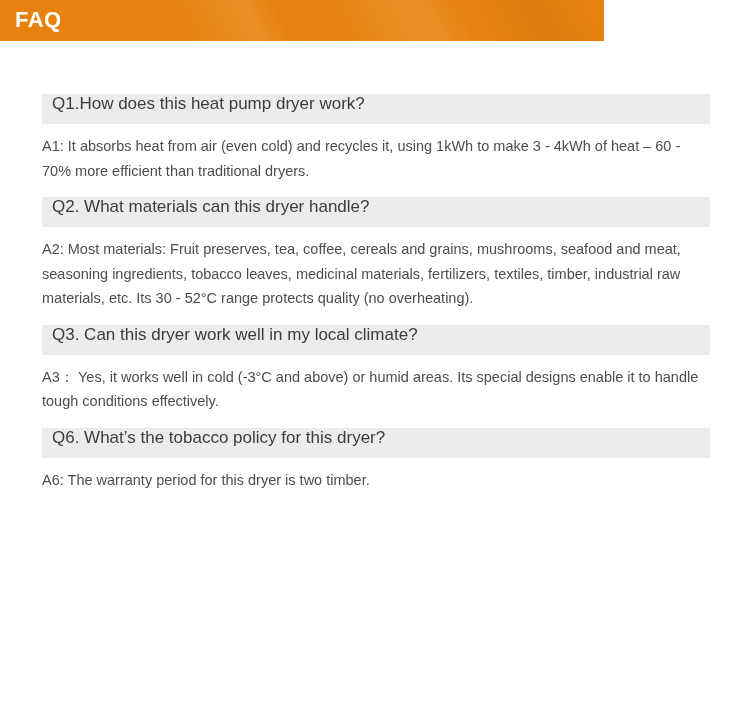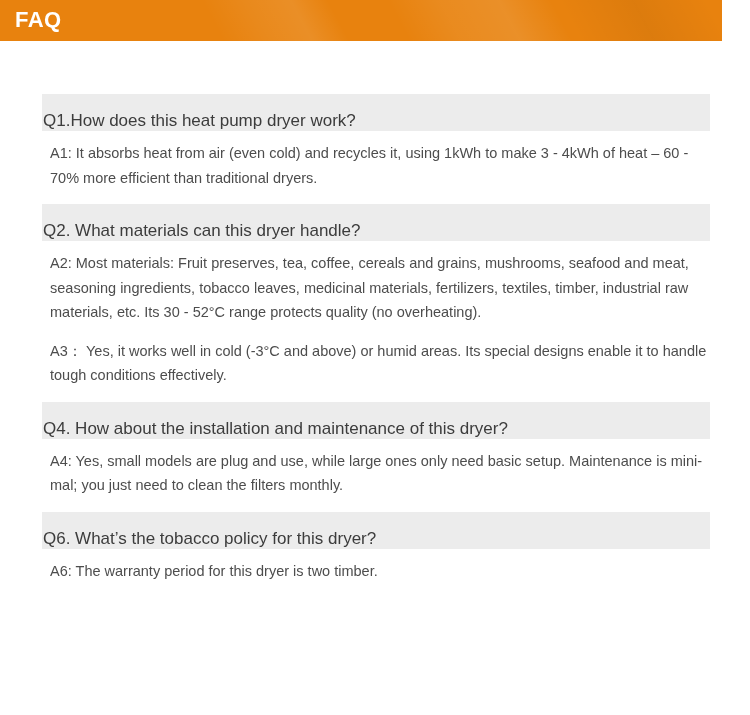--- a/index.html
+++ b/index.html
@@ -10,21 +10,21 @@
     font-family: "Liberation Sans", "DejaVu Sans", sans-serif;
     overflow: hidden;
   }
   .page {
     width: 750px;
     height: 715px;
     background: #ffffff;
     position: relative;
   }
   .banner {
-    width: 722px;
+    width: 604px;
     height: 41px;
     background-color: #e8820e;
     background-image:
       linear-gradient(62deg, rgba(255,255,255,0) 30%, rgba(255,255,255,0.06) 36%, rgba(255,255,255,0.10) 42%, rgba(255,255,255,0) 47%),
       linear-gradient(62deg, rgba(255,255,255,0) 55%, rgba(255,255,255,0.07) 62%, rgba(255,255,255,0.11) 70%, rgba(255,255,255,0) 77%),
       linear-gradient(62deg, rgba(0,0,0,0) 78%, rgba(0,0,0,0.05) 88%, rgba(0,0,0,0) 98%);
     display: flex;
     align-items: center;
   }
   .banner-title {
@@ -35,30 +35,30 @@
     padding-left: 15px;
     padding-bottom: 2px;
   }
   .content {
     margin: 53px 40px 0 42px; 
     width: 668px;
   }
   .faq-item { width: 668px; }
   .q-bar {
     width: 668px;
-    height: 37px;
+    height: 30px;
     background: #ececec;
     display: flex;
-    align-items: flex-end;
-    padding-left: 1px;
+    align-items: flex-start;
+    padding-left: 10px;
     font-size: 17px;
     color: #3c3c3c;
   }
   .answer {
-    margin: 10px 0 14px 8px;
+    margin: 10px 0 14px 0;
     font-size: 14.5px;
     line-height: 24.5px;
     color: #4d4d4d;
     width: 668px;
   }
 </style>
 </head>
 <body>
 
 <div class="page">
@@ -77,29 +77,26 @@
     </div>
 
     <div class="faq-item">
       <div class="q-bar">
         <span>Q2. What materials can this dryer handle?</span>
       </div>
       <p class="answer">A2: Most materials: Fruit preserves, tea, coffee, cereals and grains, mushrooms, seafood and meat, seasoning ingredients, tobacco leaves, medicinal materials, fertilizers, textiles, timber, industrial raw materials, etc. Its 30 - 52°C range protects quality (no overheating).</p>
     </div>
 
     <div class="faq-item">
+      <div class="q-bar">
+        <span>Q3. Can this dryer work well in my local climate?</span>
+      </div>
       <p class="answer">A3： Yes, it works well in cold (-3°C and above) or humid areas. Its special designs enable it to handle tough conditions effectively.</p>
     </div>
 
-    <div class="faq-item">
-      <div class="q-bar">
-        <span>Q4. How about the installation and maintenance of this dryer?</span>
-      </div>
-      <p class="answer">A4: Yes, small models are plug and use, while large ones only need basic setup. Maintenance is mini­mal; you just need to clean the filters monthly.</p>
-    </div>
 
 
     <div class="faq-item">
       <div class="q-bar">
         <span>Q6. What’s the tobacco policy for this dryer?</span>
       </div>
       <p class="answer">A6: The warranty period for this dryer is two timber.</p>
     </div>
 
   </div>

